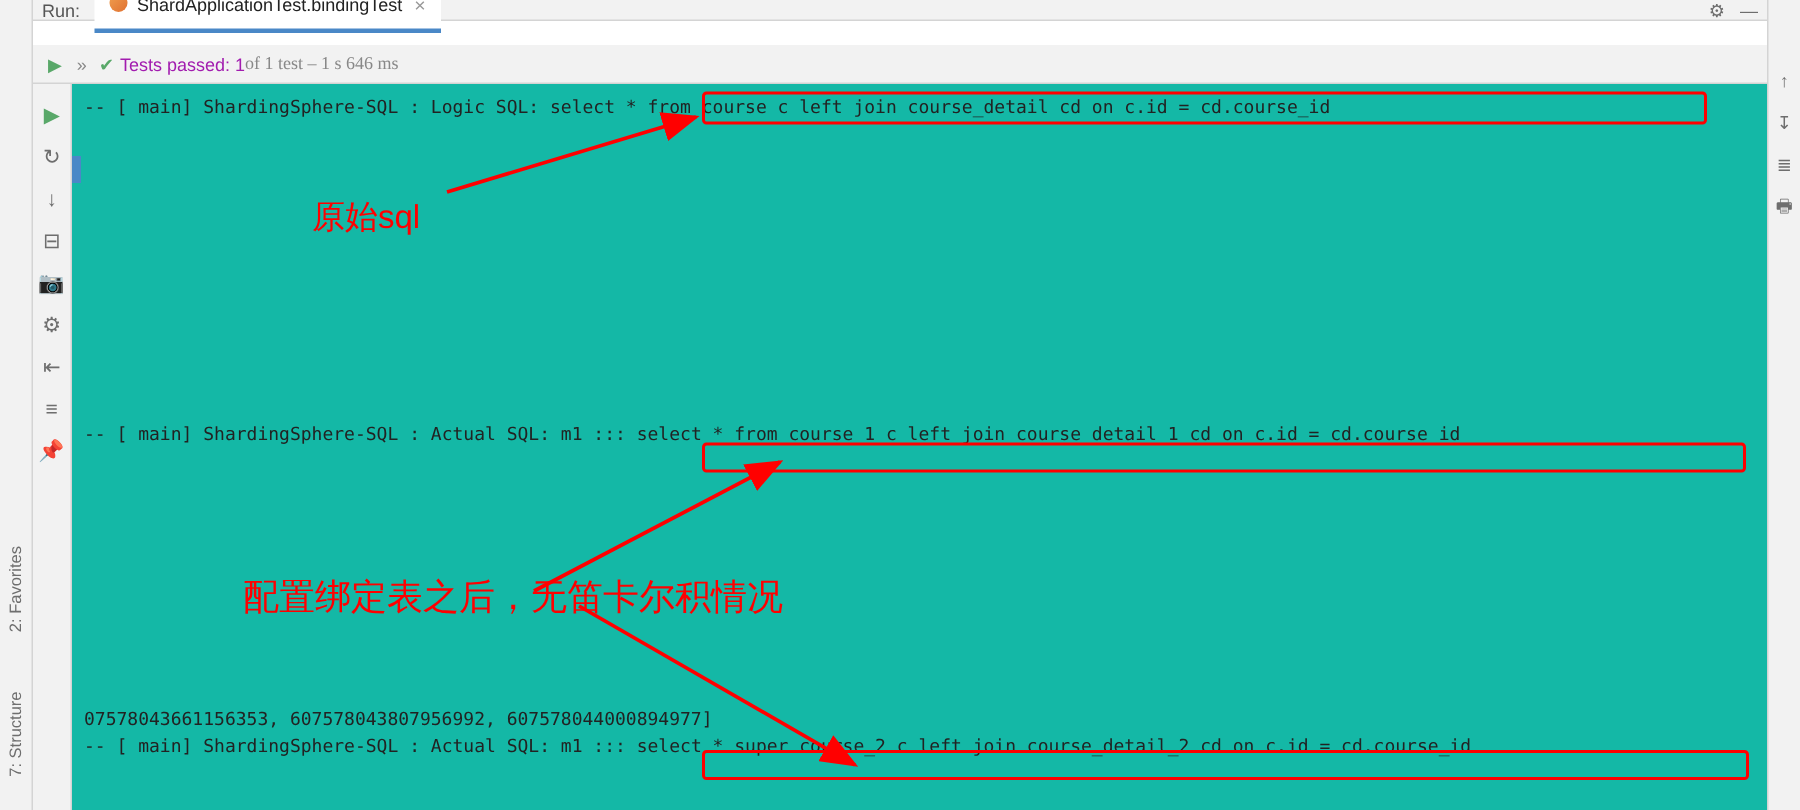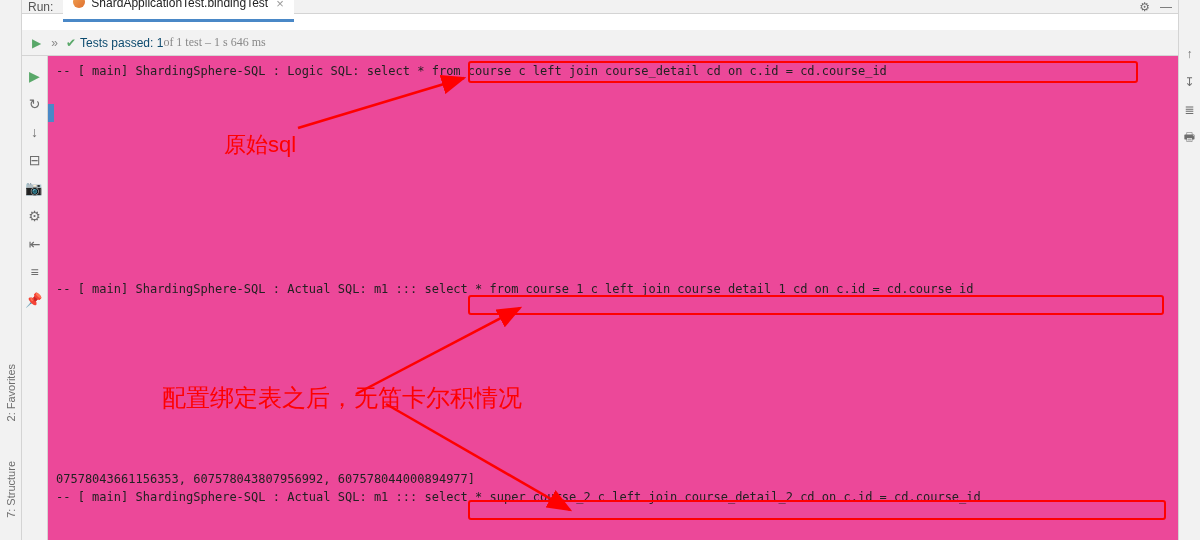--- a/index.html
+++ b/index.html
@@ -109,21 +109,21 @@
       margin-right: 10px;
     }
     .status-bar .chevrons {
       color: #888;
       margin-right: 8px;
     }
     .status-bar .check {
       color: #59a869;
       margin-right: 4px;
     }
-    .status-green { color: #0c4a6e; }
+    .status-green { color: #a21caf; }
     .status-grey { color: #888; font-family: Liberation Serif, serif; }
     .run-toolbar {
       position: absolute;
       left: 22px; top: 56px; bottom: 0;
       width: 26px;
       background: #f2f2f2;
       border-right: 1px solid #d4d4d4;
       display: flex;
       flex-direction: column;
       align-items: center;
@@ -132,21 +132,21 @@
     .run-toolbar .icon {
       width: 18px; height: 18px;
       margin: 5px 0;
       color: #6e6e6e;
       display: flex; align-items: center; justify-content: center;
       font-size: 14px;
     }
     .console {
       position: absolute;
       left: 48px; right: 22px; top: 56px; bottom: 0;
-      background: #ec4899;
+      background: #14b8a6;
       font-family: "Consolas", "Menlo", monospace;
       font-size: 12px;
       color: #222;
       overflow: hidden;
       white-space: nowrap;
     }
     .console-line {
       padding: 1px 8px;
       line-height: 16px;
     }
@@ -243,21 +243,21 @@
     <span>-- [           main] ShardingSphere-SQL                       </span><span>: Actual SQL: m1 ::: select * super course_2 c left join course_detail_2 cd on c.id = cd.course_id</span>
   </div>
 </div>
 
 <div class="blue-gutter"></div>
 
 <div class="red-box" style="left:468px; top:61px; width:670px; height:22px;"></div>
 <div class="red-box" style="left:468px; top:295px; width:696px; height:20px;"></div>
 <div class="red-box" style="left:468px; top:500px; width:698px; height:20px;"></div>
 
-<div class="annotation" style="left:224px; top:130px;text-align:center;">原始sql</div>
+<div class="annotation" style="left:208px; top:130px;text-align:center;">原始sql</div>
 <div class="annotation big" style="left:162px; top:382px;">配置绑定表之后，无笛卡尔积情况</div>
 
 <svg class="arrow" style="left:288px; top:72px;" width="190" height="62">
   <defs>
       <marker id="ah1" markerWidth="10" markerHeight="8" refX="9" refY="4" orient="auto">
         <polygon points="0 0, 10 4, 0 8" fill="#ff0000"></polygon>
       </marker>
     </defs>
   <line x1="10" y1="56" x2="176" y2="6" stroke="#ff0000" stroke-width="2.5" marker-end="url(#ah1)"></line>
 </svg>

